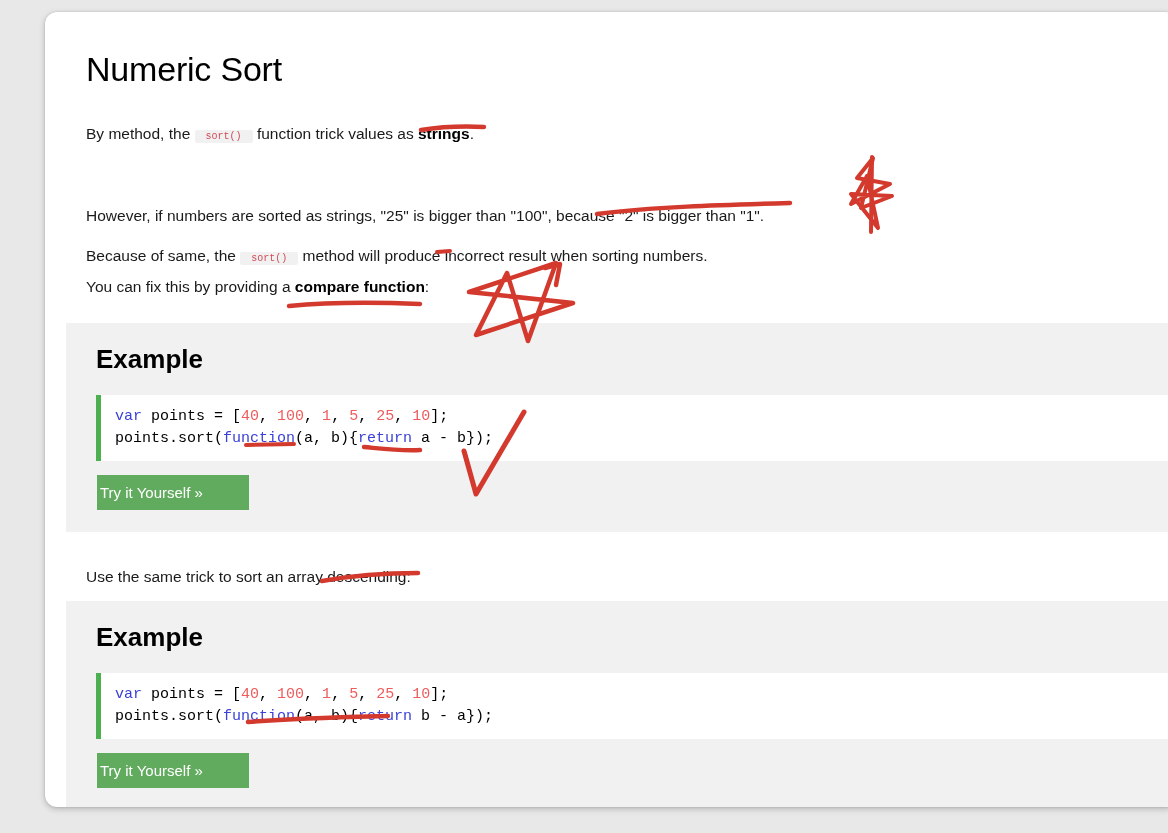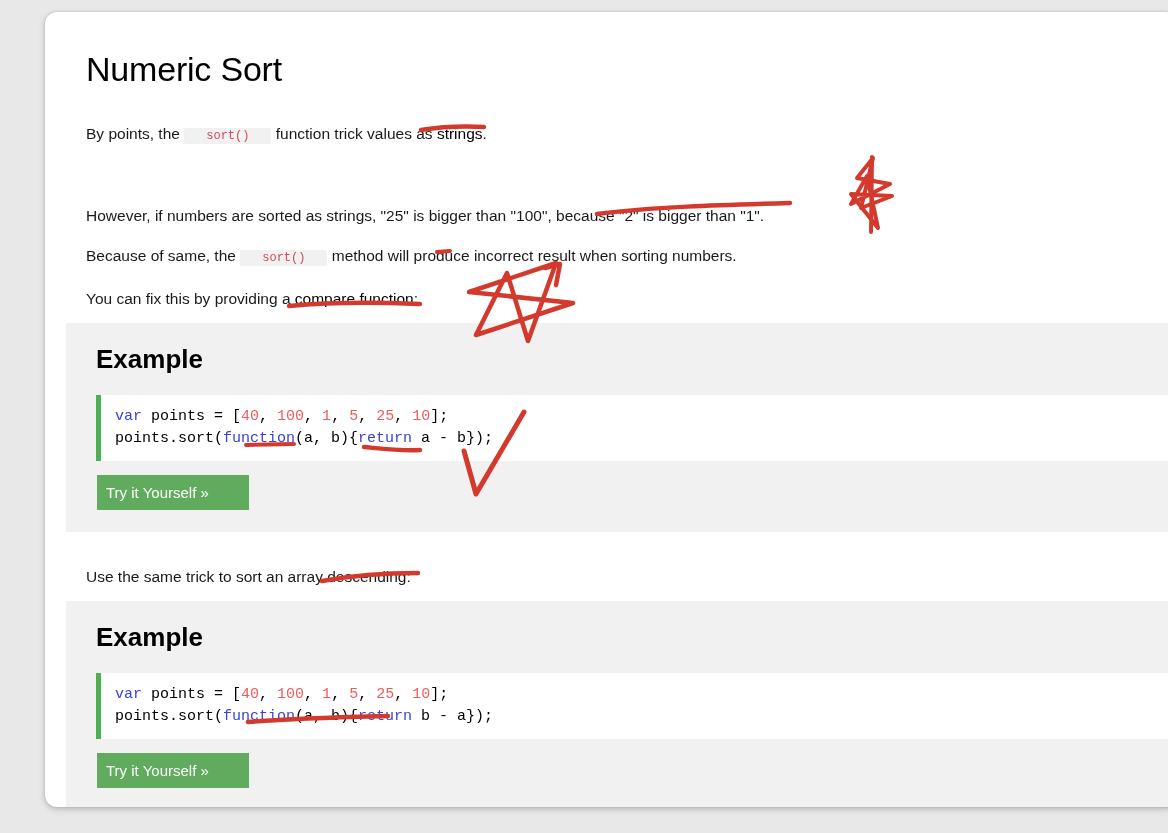--- a/index.html
+++ b/index.html
@@ -53,28 +53,28 @@
 
   .para {
     position: absolute;
     left: 41px;
     font-size: 15.5px;
     color: #1a1a1a;
     line-height: 20px;
     white-space: nowrap;
   }
 
-  .para b { font-weight: normal; color: #000; }
+  .para b { font-weight: bold; color: #000; }
 
   code.inline {
     font-family: "Liberation Mono", "DejaVu Sans Mono", monospace;
-    font-size: 12px;
+    font-size: 10px;
     color: #d14b5a;
     background: #f1f1f1;
-    padding: 1px 22px;
+    padding: 1px 11px;
     border-radius: 2px;
   }
 
   
   .example-panel {
     position: absolute;
     left: 21px;
     width: 1111px;
     background: #f1f1f1;
   }
@@ -109,21 +109,21 @@
     position: absolute;
     left: 31px;
     width: 152px;
     height: 35px;
     background: #61ab5f;
     color: #ffffff;
     border: none;
     font-family: "Liberation Sans", sans-serif;
     font-size: 15px;
     text-align: left;
-    padding: 0 0 0 9px;
+    padding: 0 0 0 3px;
     line-height: 35px;
     cursor: pointer;
     box-sizing: border-box;
   }
 
   
   #annotations {
     position: absolute;
     left: 0; top: 0;
     width: 1168px; height: 833px;
@@ -132,31 +132,31 @@
 </style>
 </head>
 <body>
 
 <div id="page-card">
   <div id="content">
 
     <h1 class="page-title">Numeric Sort</h1>
 
     <div class="para" style="top:112px;">
-      <span>By points, the </span><code class="inline">sort()</code><span> function trick values as </span><b>strings</b><span>.</span>
+      <span>By method, the </span><code class="inline">sort()</code><span> function trick values as </span><b>strings</b><span>.</span>
     </div>
 
 
     <div class="para" style="top:194px;">However, if numbers are sorted as strings, "25" is bigger than "100", because "2" is bigger than "1".</div>
 
     <div class="para" style="top:234px;">
       <span>Because of same, the </span><code class="inline">sort()</code><span> method will produce incorrect result when sorting numbers.</span>
     </div>
 
-    <div class="para" style="top:277px;">
+    <div class="para" style="top:265px;">
       <span>You can fix this by providing a </span><b>compare function</b><span>:</span>
     </div>
 
     <div class="example-panel" style="top:311px; height:209px;">
       <h2 class="example-title">Example</h2>
       <div class="code-block" style="top:72px;"><span class="kw">var</span><span> points = [</span><span class="num">40</span><span>, </span><span class="num">100</span><span>, </span><span class="num">1</span><span>, </span><span class="num">5</span><span>, </span><span class="num">25</span><span>, </span><span class="num">10</span><span>];</span>
 <span>points.sort(</span><span class="kw">function</span><span>(a, b){</span><span class="kw">return</span><span> a - b});</span></div>
       <button class="tryit" style="top:152px;">Try it Yourself »</button>
     </div>
 

